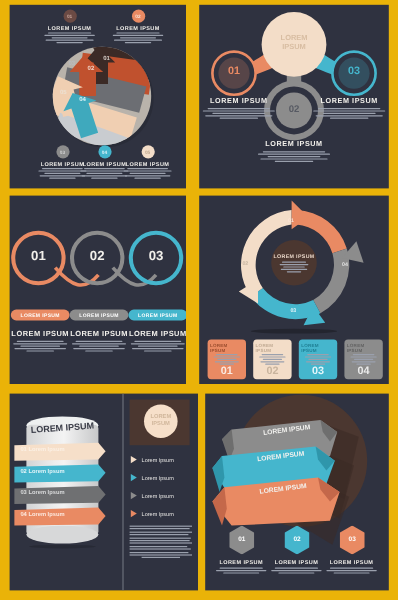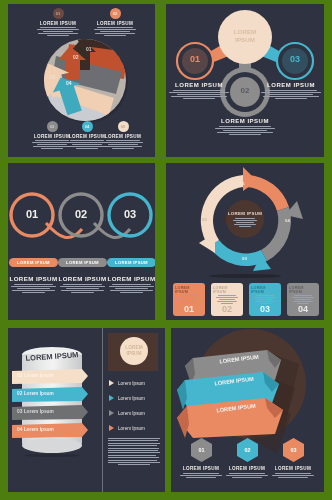--- a/index.html
+++ b/index.html
@@ -1,17 +1,17 @@
 <!DOCTYPE html>
 <html><head>
 <meta charset="utf-8">
 <style>
   html,body{margin:0;padding:0;background:#ffffff;}
   body{width:332px;height:500px;font-family:"Liberation Sans",sans-serif;overflow:hidden;}
-  .sheet{position:relative;width:332px;height:500px;background:#4d7c0f;}
+  .sheet{position:relative;width:332px;height:500px;background:#eab308;}
 
   .panel{position:absolute;background:#2f3240;overflow:hidden;}
   .p1{left:8px;  top:4px;   width:147px;height:153px;}
   .p2{left:166px;top:4px;   width:158px;height:153px;}
   .p3{left:8px;  top:163px; width:147px;height:157px;}
   .p4{left:166px;top:163px; width:158px;height:157px;}
   .p5{left:8px;  top:328px; width:157px;height:164px;}
   .p6{left:171px;top:328px; width:153px;height:164px;}
 
   

